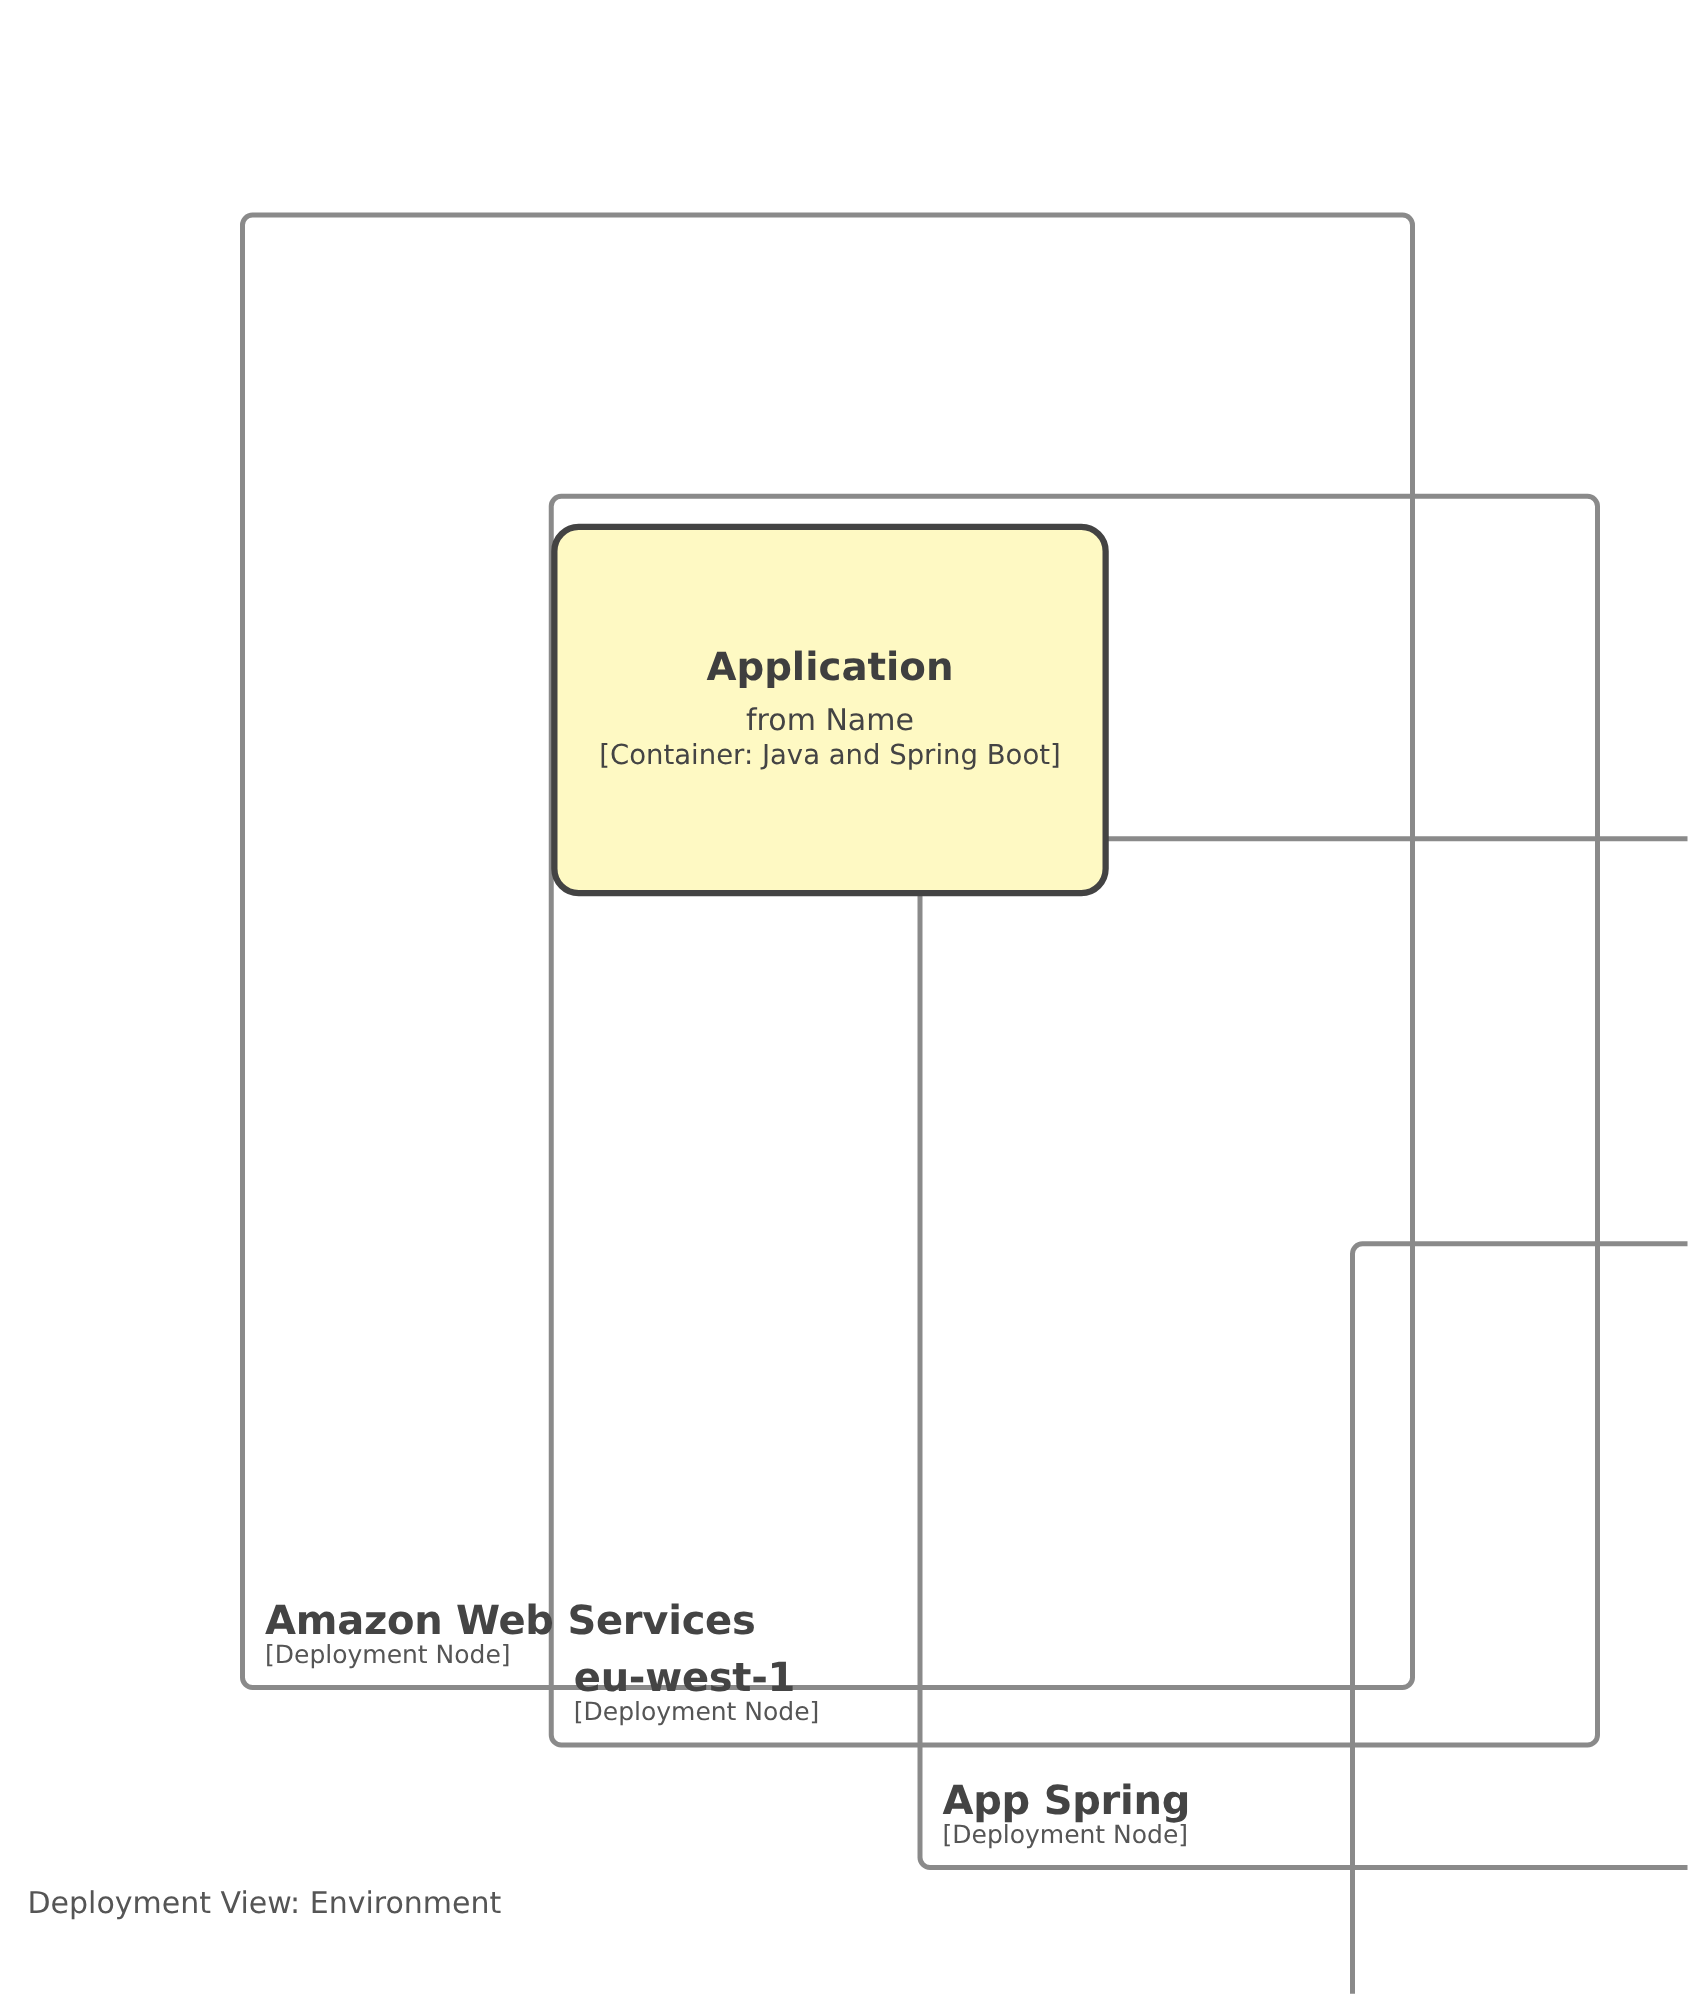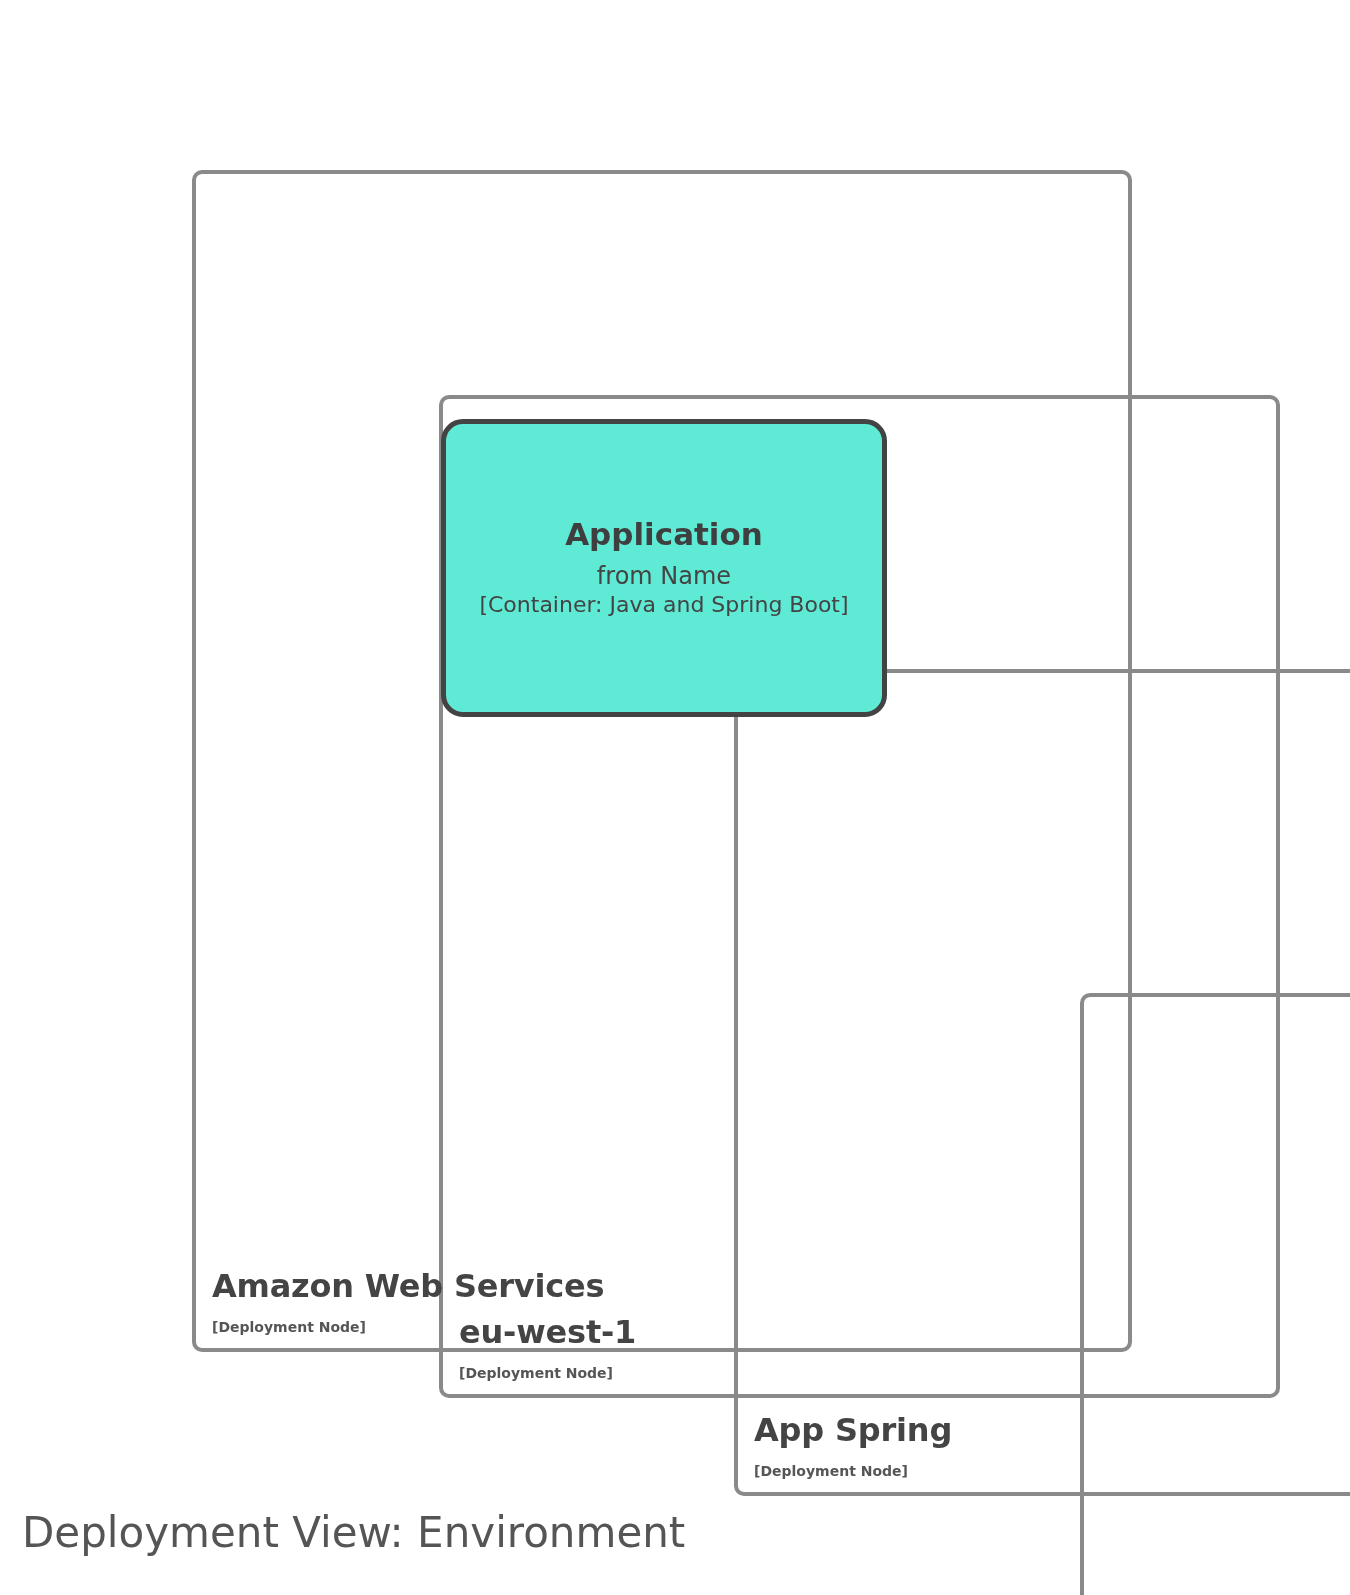--- a/index.html
+++ b/index.html
@@ -48,38 +48,38 @@
   .node-title {
     display: block;
     font-size: 32px;
     font-weight: bold;
     color: #444444;
     letter-spacing: -0.2px;
     white-space: nowrap;
   }
   .node-subtitle {
     display: block;
-    margin-top: 16px;
-    font-size: 14px;
-    font-weight: bold;
+    margin-top: 0;
+    font-size: 20px;
+    font-weight: normal;
     color: #555555;
     white-space: nowrap;
   }
 
   
   .container-box {
     position: absolute;
     box-sizing: border-box;
     left: 441px;
     top: 419px;
     width: 446px;
     height: 298px;
     border: 5px solid #434343;
     border-radius: 22px;
-    background: #5eead4;
+    background: #fef9c3;
     display: flex;
     flex-direction: column;
     align-items: center;
     justify-content: center;
     text-align: center;
   }
   .container-name {
     font-size: 31px;
     font-weight: bold;
     color: #3f3f3f;
@@ -95,21 +95,21 @@
     font-size: 22px;
     color: #444444;
     line-height: 1.25;
   }
 
   
   .caption {
     position: absolute;
     left: 22px;
     top: 1508px;
-    font-size: 42px;
+    font-size: 24px;
     color: #555555;
     white-space: nowrap;
   }
 </style>
 </head>
 <body>
 
 <div class="canvas">
 
   <div class="node node-aws">

